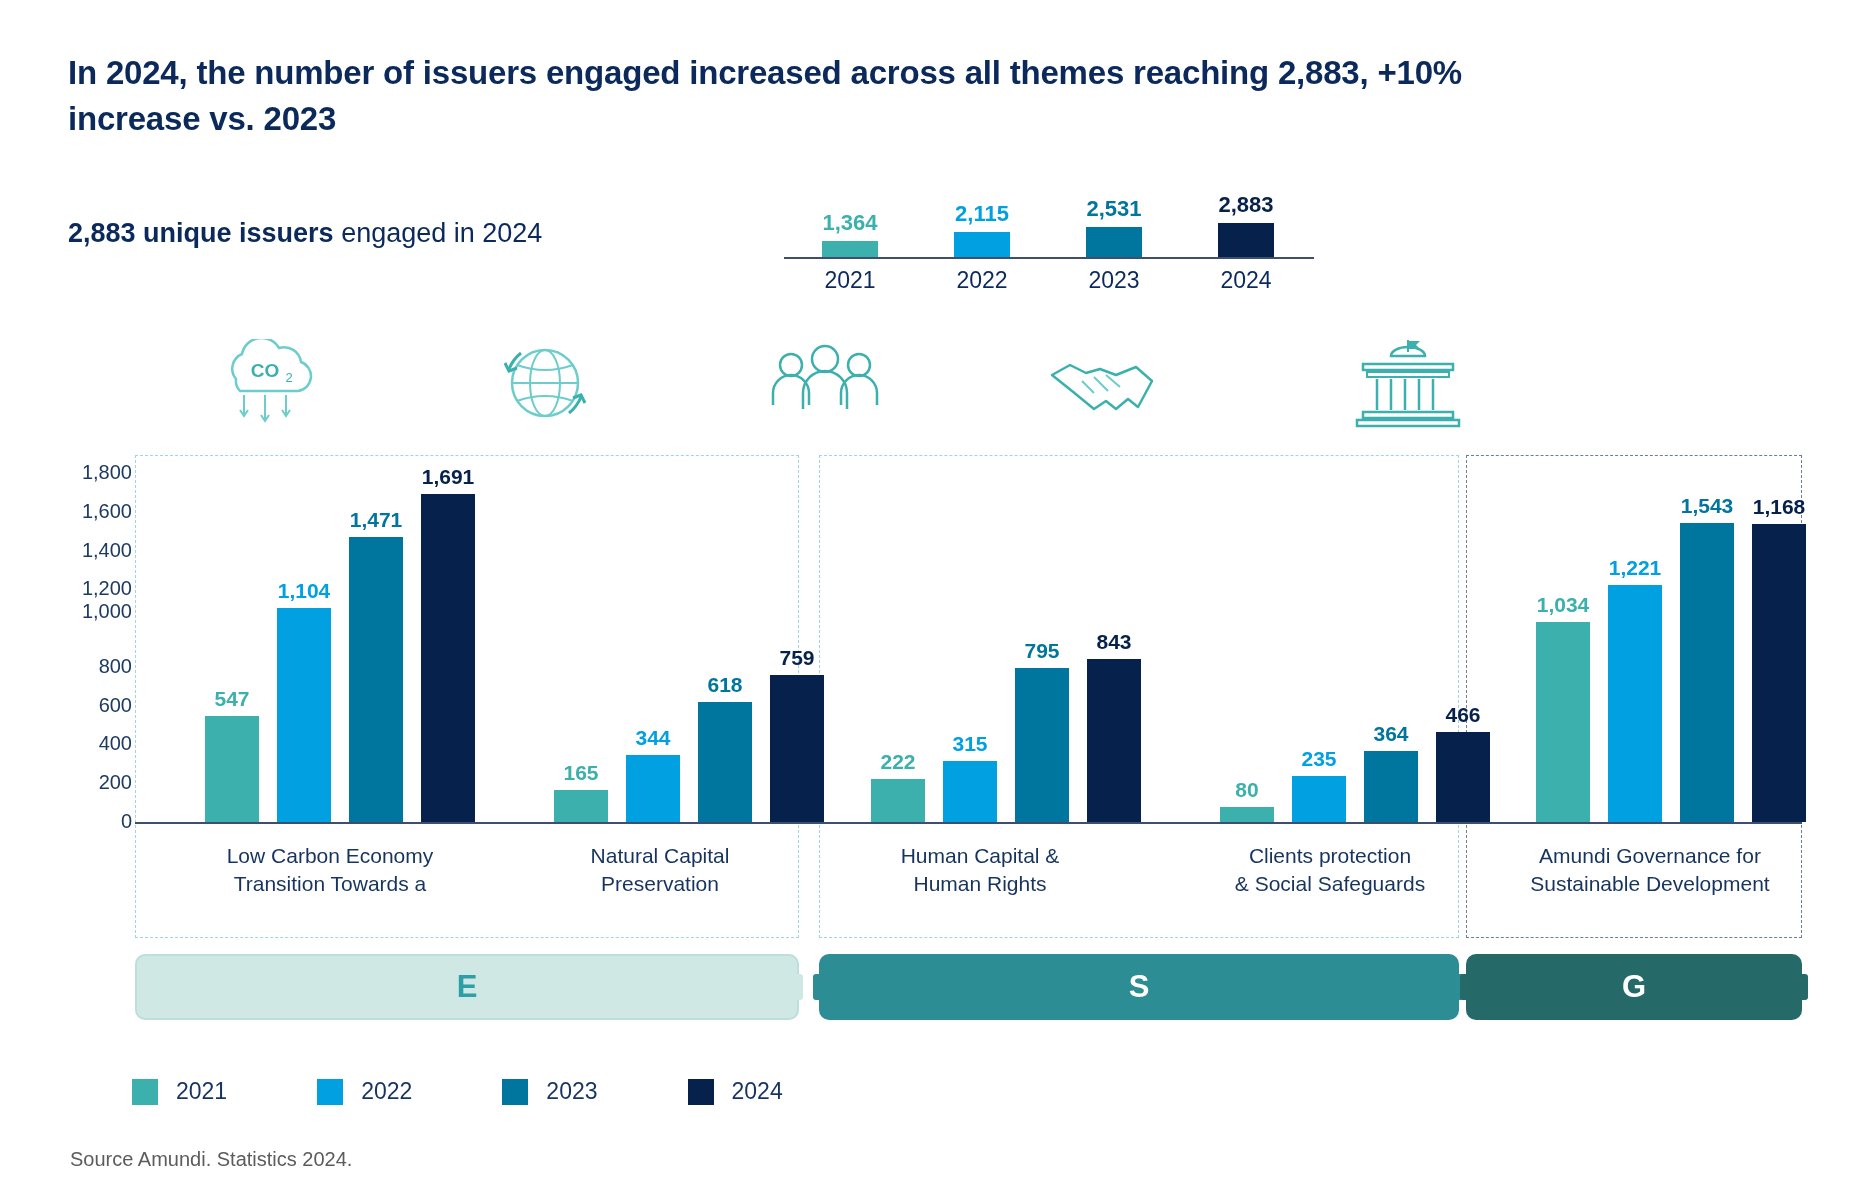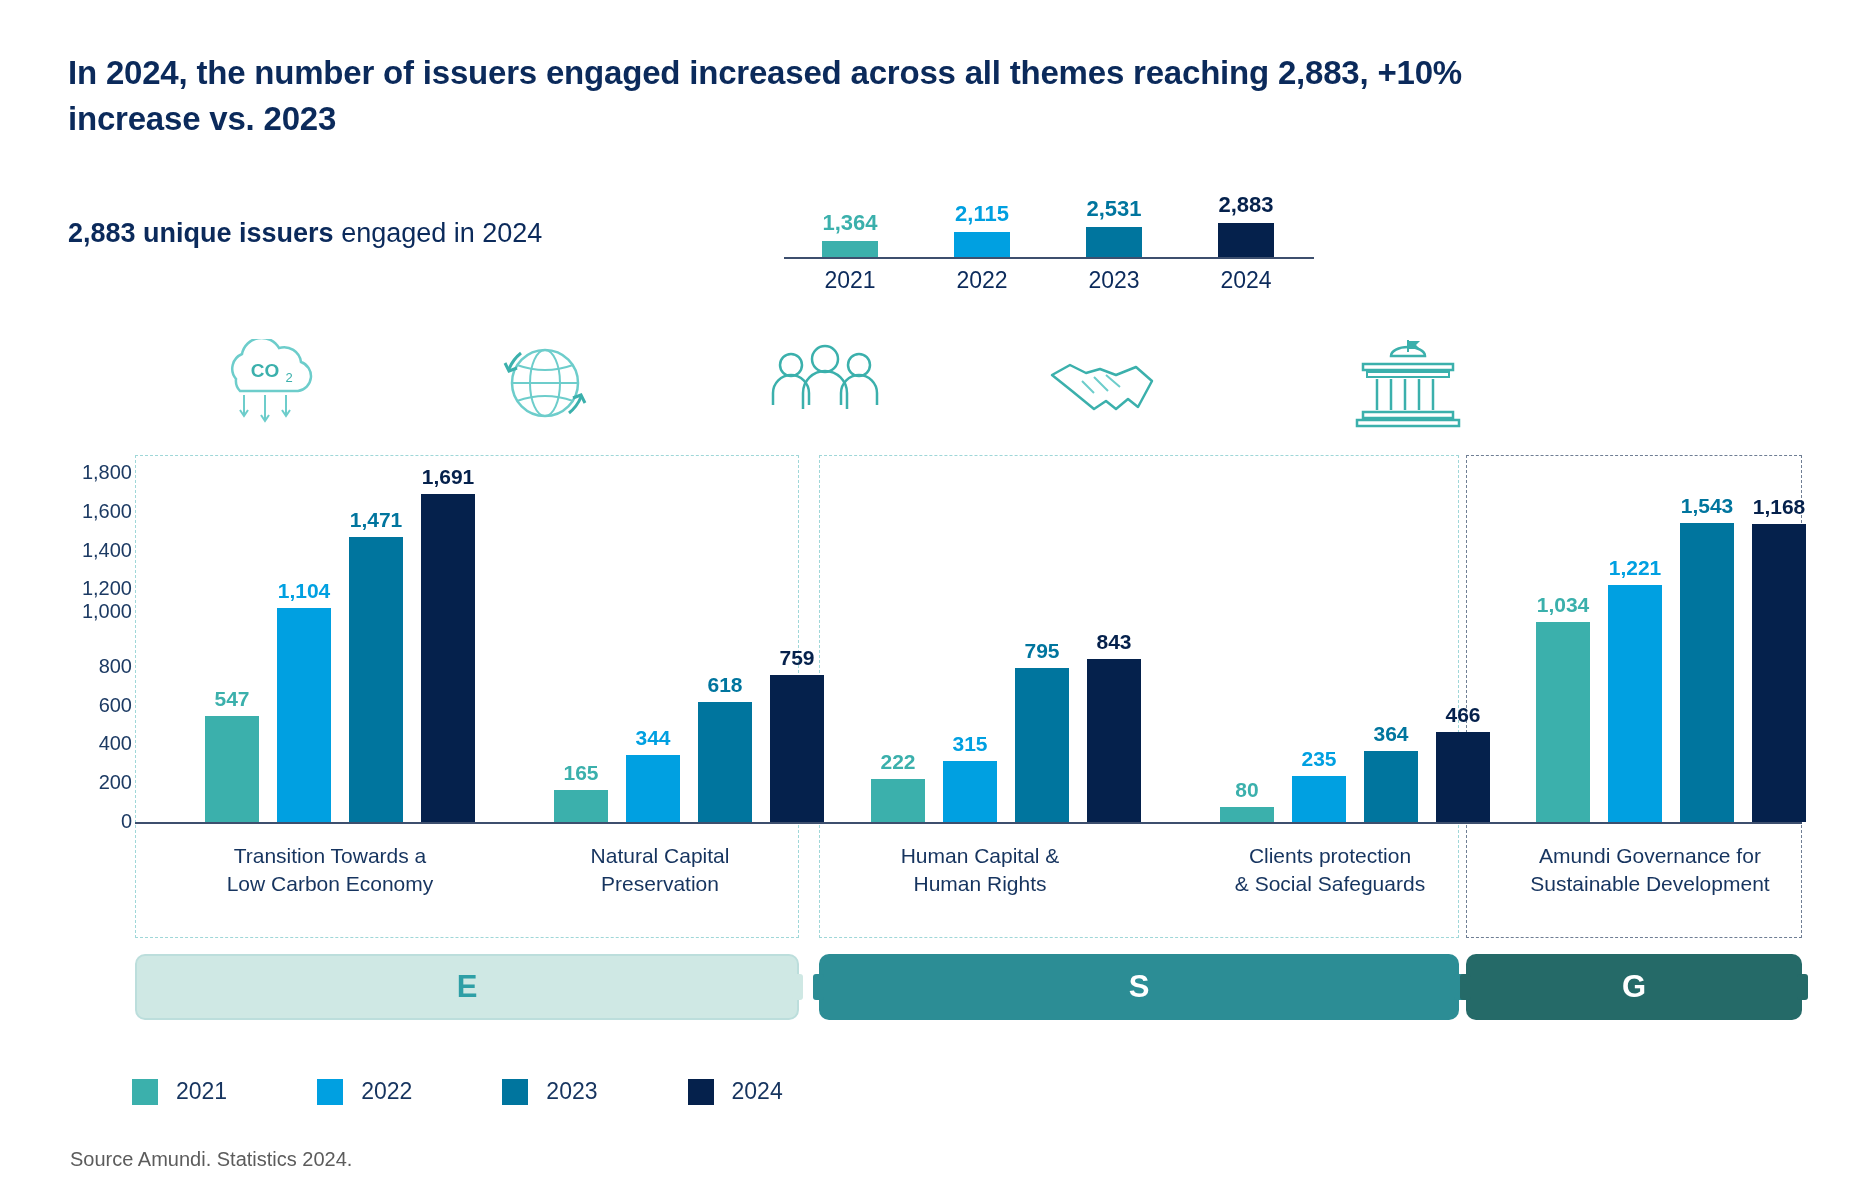--- a/index.html
+++ b/index.html
@@ -331,22 +331,22 @@
             <div class="bar" style="height: 297.619px; background: rgb(5, 33, 76);"></div>
           </div>
         </div>
       </div>
     </div>
 
   <div class="baseline"></div>
 
   <div id="cat-labels">
       <div class="catlabel" style="left: 150px; width: 360px;">
+        <div>Low Carbon Economy</div>
         <div>Transition Towards a</div>
-        <div>Low Carbon Economy</div>
       </div>
       <div class="catlabel" style="left: 500px; width: 320px;">
         <div>Natural Capital</div>
         <div>Preservation</div>
       </div>
       <div class="catlabel" style="left: 820px; width: 320px;">
         <div>Human Capital &amp;</div>
         <div>Human Rights</div>
       </div>
       <div class="catlabel" style="left: 1170px; width: 320px; text-align: center;">

